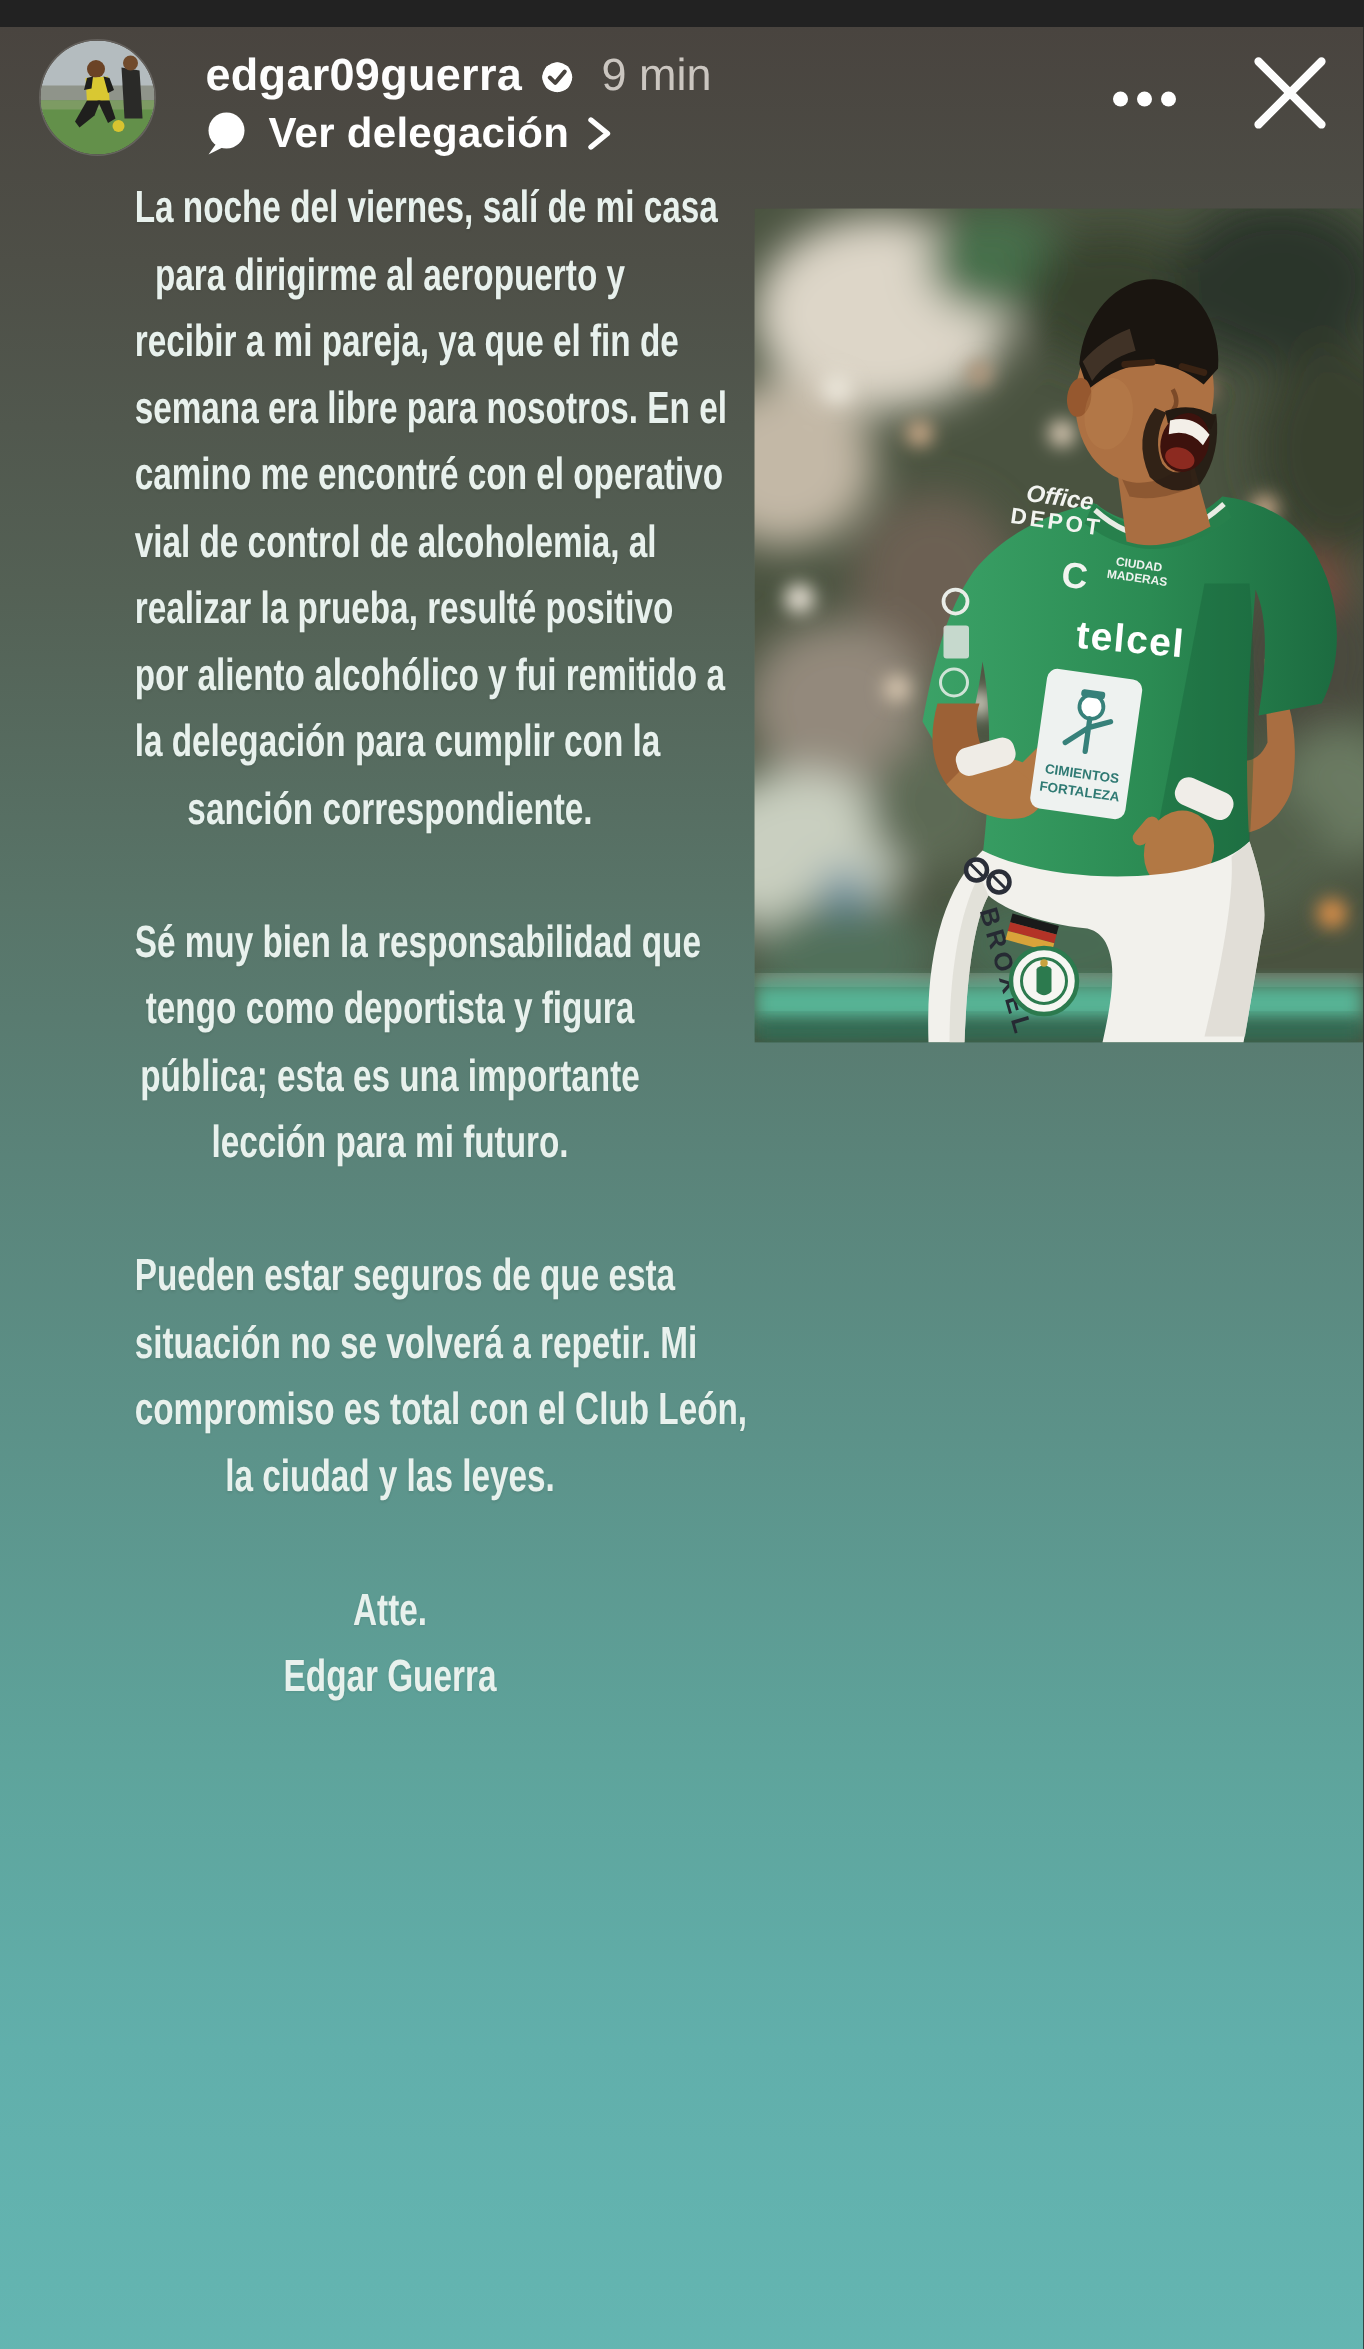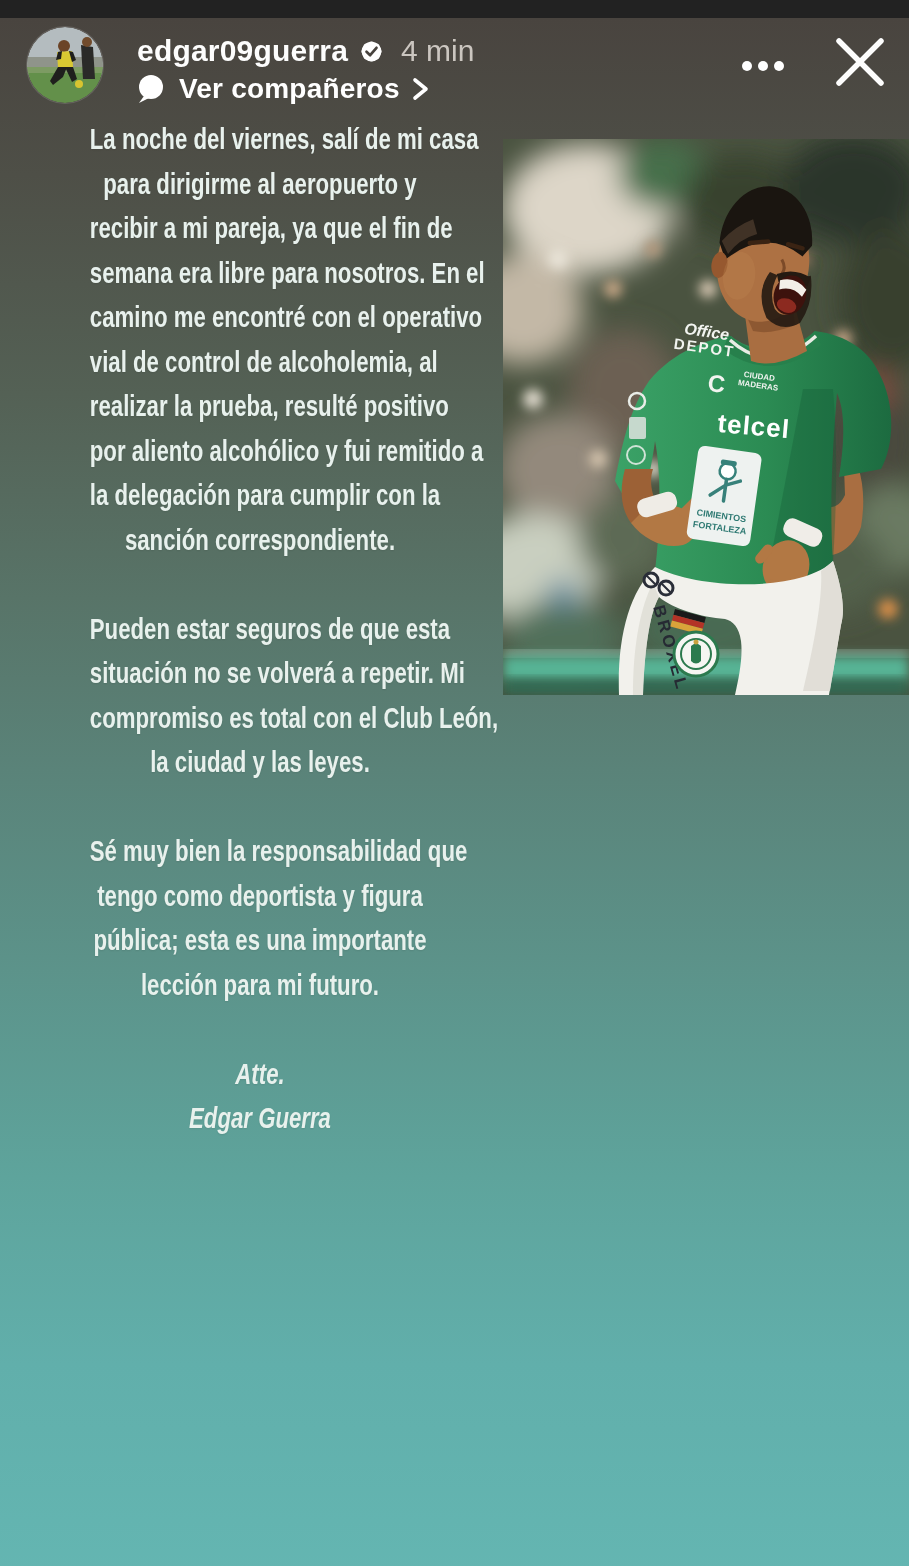--- a/index.html
+++ b/index.html
@@ -28,21 +28,21 @@
   .dots  { position:absolute; right:119px; top:41px; cursor:pointer; }
   .close { position:absolute; right:20px; top:15px; cursor:pointer; }
 
   
   .story-text {
     position:absolute; left:30px; top:99px; width:460px;
     text-align:center; color:#e8f1ed; font-size:30px; font-weight:bold;
     line-height:44.5px; text-shadow:0 1px 2px rgba(25,35,30,.10);
   }
   .story-par { margin:0 0 44.5px 0; }
-  .story-par:last-child { margin-bottom:0;font-style:italic; }
+  .story-par:last-child { margin-bottom:0; }
   .story-par .line { white-space:nowrap; transform:scaleX(.74); transform-origin:50% 50%; }
 
   
   .photo { position:absolute; left:503px; top:121px; width:406px; height:556px; }
   .photo svg { display:block; }
 </style>
 </head>
 <body>
 
 <div class="stage">
@@ -78,31 +78,31 @@
     <div class="hrow1">
       <span class="username">edgar09guerra</span>
       <span class="badge">
         <svg width="27" height="27" viewBox="0 0 26 26">
           <rect x="5" y="5" width="16" height="16" rx="4" fill="#ffffff" transform="rotate(45 13 13)"></rect>
           <rect x="5" y="5" width="16" height="16" rx="4" fill="#ffffff"></rect>
           <circle cx="13" cy="13" r="9.5" fill="#ffffff"></circle>
           <path d="M8.2,13.2 L11.7,16.6 L17.8,9.4" fill="none" stroke="#47423d" stroke-width="2.6" stroke-linecap="round" stroke-linejoin="round"></path>
         </svg>
       </span>
-      <span class="time">4 min</span>
+      <span class="time">9 min</span>
     </div>
 
     <div class="hrow2">
       <span class="bubble">
         <svg width="32" height="32" viewBox="0 0 32 32">
           <circle cx="16" cy="14" r="12" fill="#ffffff"></circle>
           <path d="M9,23 L4,30 L14,25 Z" fill="#ffffff"></path>
         </svg>
       </span>
-      <span class="translate-label">Ver compañeros</span>
+      <span class="translate-label">Ver delegación</span>
       <span class="chev">
         <svg width="22" height="30" viewBox="0 0 22 30">
           <path d="M5,6 L16,15 L5,24" fill="none" stroke="#ffffff" stroke-width="3.6" stroke-linecap="round" stroke-linejoin="round"></path>
         </svg>
       </span>
     </div>
 
     <div class="dots">
       <svg width="50" height="14" viewBox="0 0 50 14">
         <circle cx="7" cy="7" r="5" fill="#ffffff"></circle>
@@ -125,30 +125,30 @@
         <div class="line">recibir a mi pareja, ya que el fin de</div>
         <div class="line">semana era libre para nosotros. En el</div>
         <div class="line">camino me encontré con el operativo</div>
         <div class="line">vial de control de alcoholemia, al</div>
         <div class="line">realizar la prueba, resulté positivo</div>
         <div class="line">por aliento alcohólico y fui remitido a</div>
         <div class="line">la delegación para cumplir con la</div>
         <div class="line">sanción correspondiente.</div>
       </div>
     <div class="story-par">
+        <div class="line">Sé muy bien la responsabilidad que</div>
+        <div class="line">tengo como deportista y figura</div>
+        <div class="line">pública; esta es una importante</div>
+        <div class="line">lección para mi futuro.</div>
+      </div>
+    <div class="story-par">
         <div class="line">Pueden estar seguros de que esta</div>
         <div class="line">situación no se volverá a repetir. Mi</div>
         <div class="line">compromiso es total con el Club León,</div>
         <div class="line">la ciudad y las leyes.</div>
-      </div>
-    <div class="story-par">
-        <div class="line">Sé muy bien la responsabilidad que</div>
-        <div class="line">tengo como deportista y figura</div>
-        <div class="line">pública; esta es una importante</div>
-        <div class="line">lección para mi futuro.</div>
       </div>
     <div class="story-par">
         <div class="line">Atte.</div>
         <div class="line">Edgar Guerra</div>
       </div>
   </div>
 
   <div class="photo">
     <svg width="406" height="556" viewBox="0 0 406 556">
       <defs>

